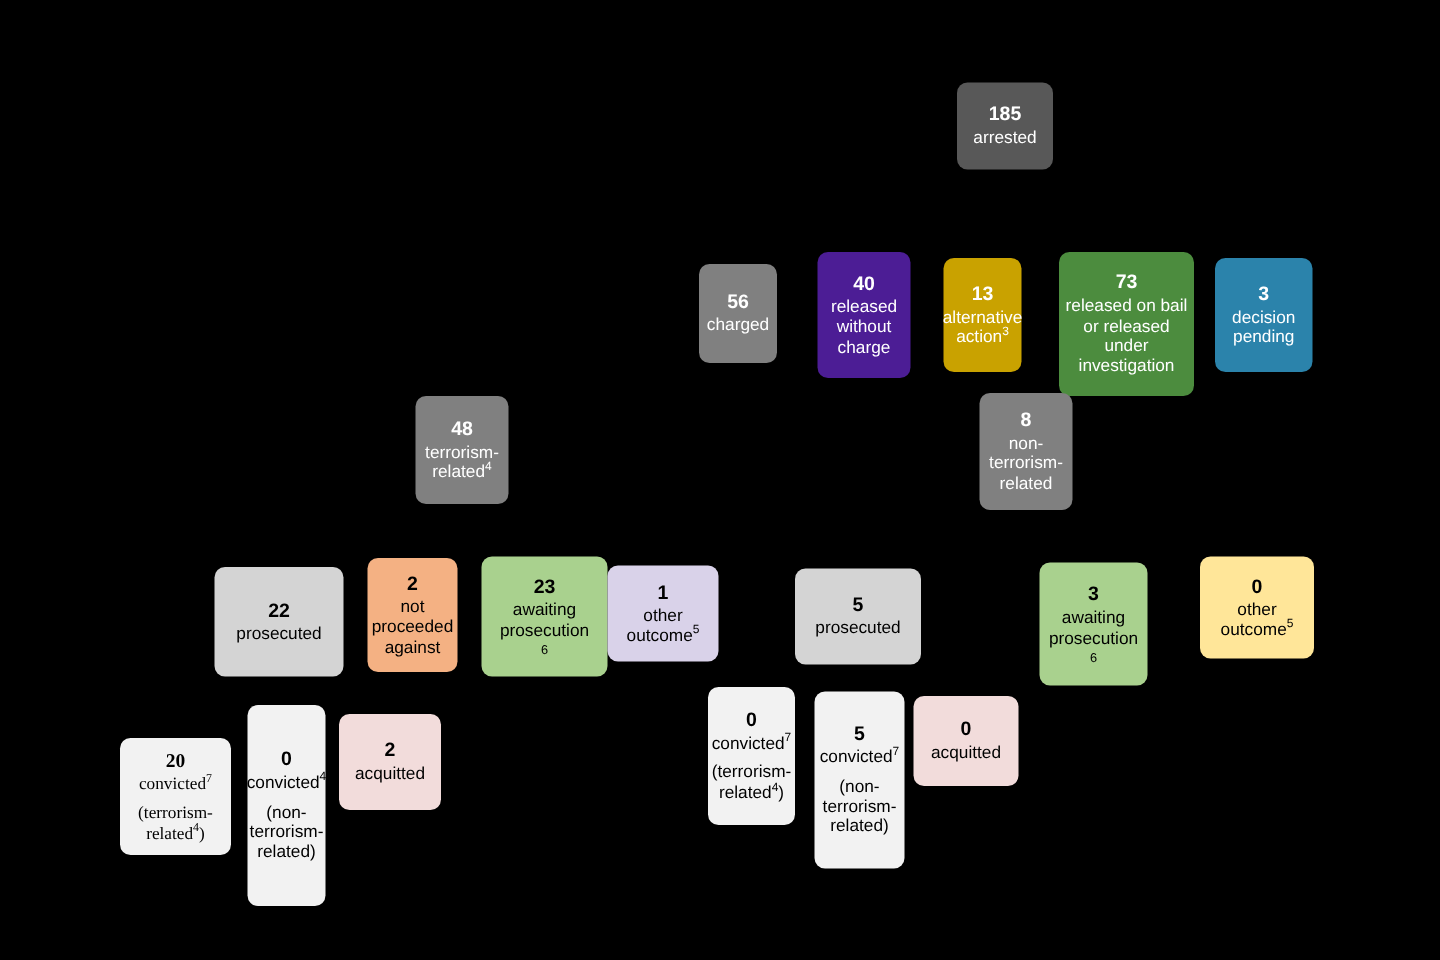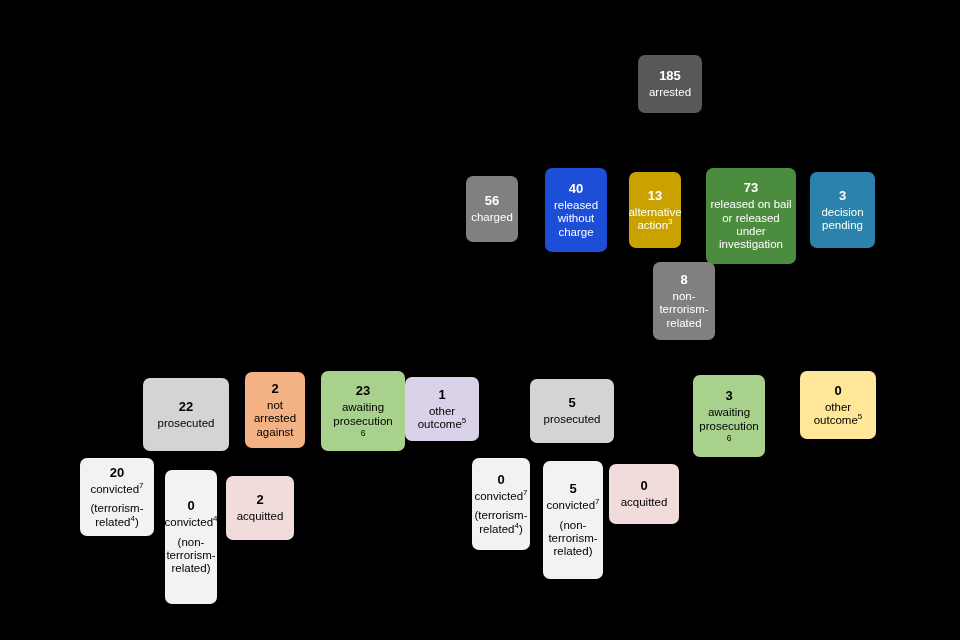--- a/index.html
+++ b/index.html
@@ -53,47 +53,51 @@
 
 <div id="canvas" style="background: rgb(0, 0, 0);">
     <div class="node" style="left: 638px; top: 55px; width: 64px; height: 58px; background: rgb(88, 88, 88); color: rgb(255, 255, 255);">
       <span class="num">185</span>
       <span class="lbl"><span>arrested</span></span>
     </div>
     <div class="node" style="left: 466px; top: 176px; width: 52px; height: 66px; background: rgb(128, 128, 128); color: rgb(255, 255, 255);">
       <span class="num">56</span>
       <span class="lbl"><span>charged</span></span>
     </div>
-    <div class="node" style="left: 545px; top: 168px; width: 62px; height: 84px; background: #1d4ed8; color: rgb(255, 255, 255);">
+    <div class="node" style="left: 545px; top: 168px; width: 62px; height: 84px; background: #4c1d95; color: rgb(255, 255, 255);">
       <span class="num">40</span>
       <span class="lbl"><span>released without charge</span></span>
     </div>
     <div class="node" style="left: 629px; top: 172px; width: 52px; height: 76px; background: rgb(201, 162, 0); color: rgb(255, 255, 255);">
       <span class="num">13</span>
       <span class="lbl"><span>alternative action</span><span class="sub">3</span></span>
     </div>
     <div class="node" style="left: 706px; top: 168px; width: 90px; height: 96px; background: rgb(76, 140, 62); color: rgb(255, 255, 255); justify-content: center;">
       <span class="num">73</span>
       <span class="lbl"><span>released on bail or released under investigation</span></span>
     </div>
     <div class="node" style="left: 810px; top: 172px; width: 65px; height: 76px; background: rgb(43, 131, 171); color: rgb(255, 255, 255);">
       <span class="num">3</span>
       <span class="lbl"><span>decision pending</span></span>
     </div>
+    <div class="node" style="left: 277px; top: 264px; width: 62px; height: 72px; background: rgb(128, 128, 128); color: rgb(255, 255, 255);">
+      <span class="num">48</span>
+      <span class="lbl"><span>terrorism-related</span><span class="sub">4</span></span>
+    </div>
     <div class="node" style="left: 653px; top: 262px; width: 62px; height: 78px; background: rgb(128, 128, 128); color: rgb(255, 255, 255);">
       <span class="num">8</span>
       <span class="lbl"><span>non-terrorism-related</span></span>
     </div>
     <div class="node" style="left: 143px; top: 378px; width: 86px; height: 73px; background: rgb(212, 212, 212); color: rgb(0, 0, 0);">
       <span class="num">22</span>
       <span class="lbl"><span>prosecuted</span></span>
     </div>
     <div class="node" style="left: 245px; top: 372px; width: 60px; height: 76px; background: rgb(244, 177, 131); color: rgb(0, 0, 0);">
       <span class="num">2</span>
-      <span class="lbl"><span>not arrested against</span></span>
+      <span class="lbl"><span>not proceeded against</span></span>
     </div>
     <div class="node" style="left: 321px; top: 371px; width: 84px; height: 80px; background: rgb(169, 209, 142); color: rgb(0, 0, 0);">
       <span class="num">23</span>
       <span class="lbl"><span>awaiting prosecution</span></span>
       <span class="sub-line">6</span>
     </div>
     <div class="node" style="left: 405px; top: 377px; width: 74px; height: 64px; background: rgb(217, 210, 233); color: rgb(0, 0, 0);">
       <span class="num">1</span>
       <span class="lbl"><span>other outcome</span><span class="sub">5</span></span>
     </div>
@@ -103,21 +107,21 @@
     </div>
     <div class="node" style="left: 693px; top: 375px; width: 72px; height: 82px; background: rgb(169, 209, 142); color: rgb(0, 0, 0);">
       <span class="num">3</span>
       <span class="lbl"><span>awaiting prosecution</span></span>
       <span class="sub-line">6</span>
     </div>
     <div class="node" style="left: 800px; top: 371px; width: 76px; height: 68px; background: rgb(255, 230, 153); color: rgb(0, 0, 0);">
       <span class="num">0</span>
       <span class="lbl"><span>other outcome</span><span class="sub">5</span></span>
     </div>
-    <div class="node" style="left: 80px; top: 458px; width: 74px; height: 78px; background: rgb(242, 242, 242); color: rgb(0, 0, 0);">
+    <div class="node" style="left: 80px; top: 492px; width: 74px; height: 78px; background: rgb(242, 242, 242); color: rgb(0, 0, 0); font-family: Liberation Serif, serif;">
       <span class="num">20</span>
       <span class="lbl"><span>convicted</span><span class="sub">7</span></span>
       <span class="lbl" style="margin-top: 6px;"><span>(terrorism-related</span><span class="sub">4</span><span>)</span></span>
     </div>
     <div class="node" style="left: 165px; top: 470px; width: 52px; height: 134px; background: rgb(242, 242, 242); color: rgb(0, 0, 0);">
       <span class="num">0</span>
       <span class="lbl"><span>convicted</span><span class="sub">4</span></span>
       <span class="lbl" style="margin-top: 6px;"><span>(non-terrorism-related)</span></span>
     </div>
     <div class="node" style="left: 226px; top: 476px; width: 68px; height: 64px; background: rgb(242, 220, 219); color: rgb(0, 0, 0);">

